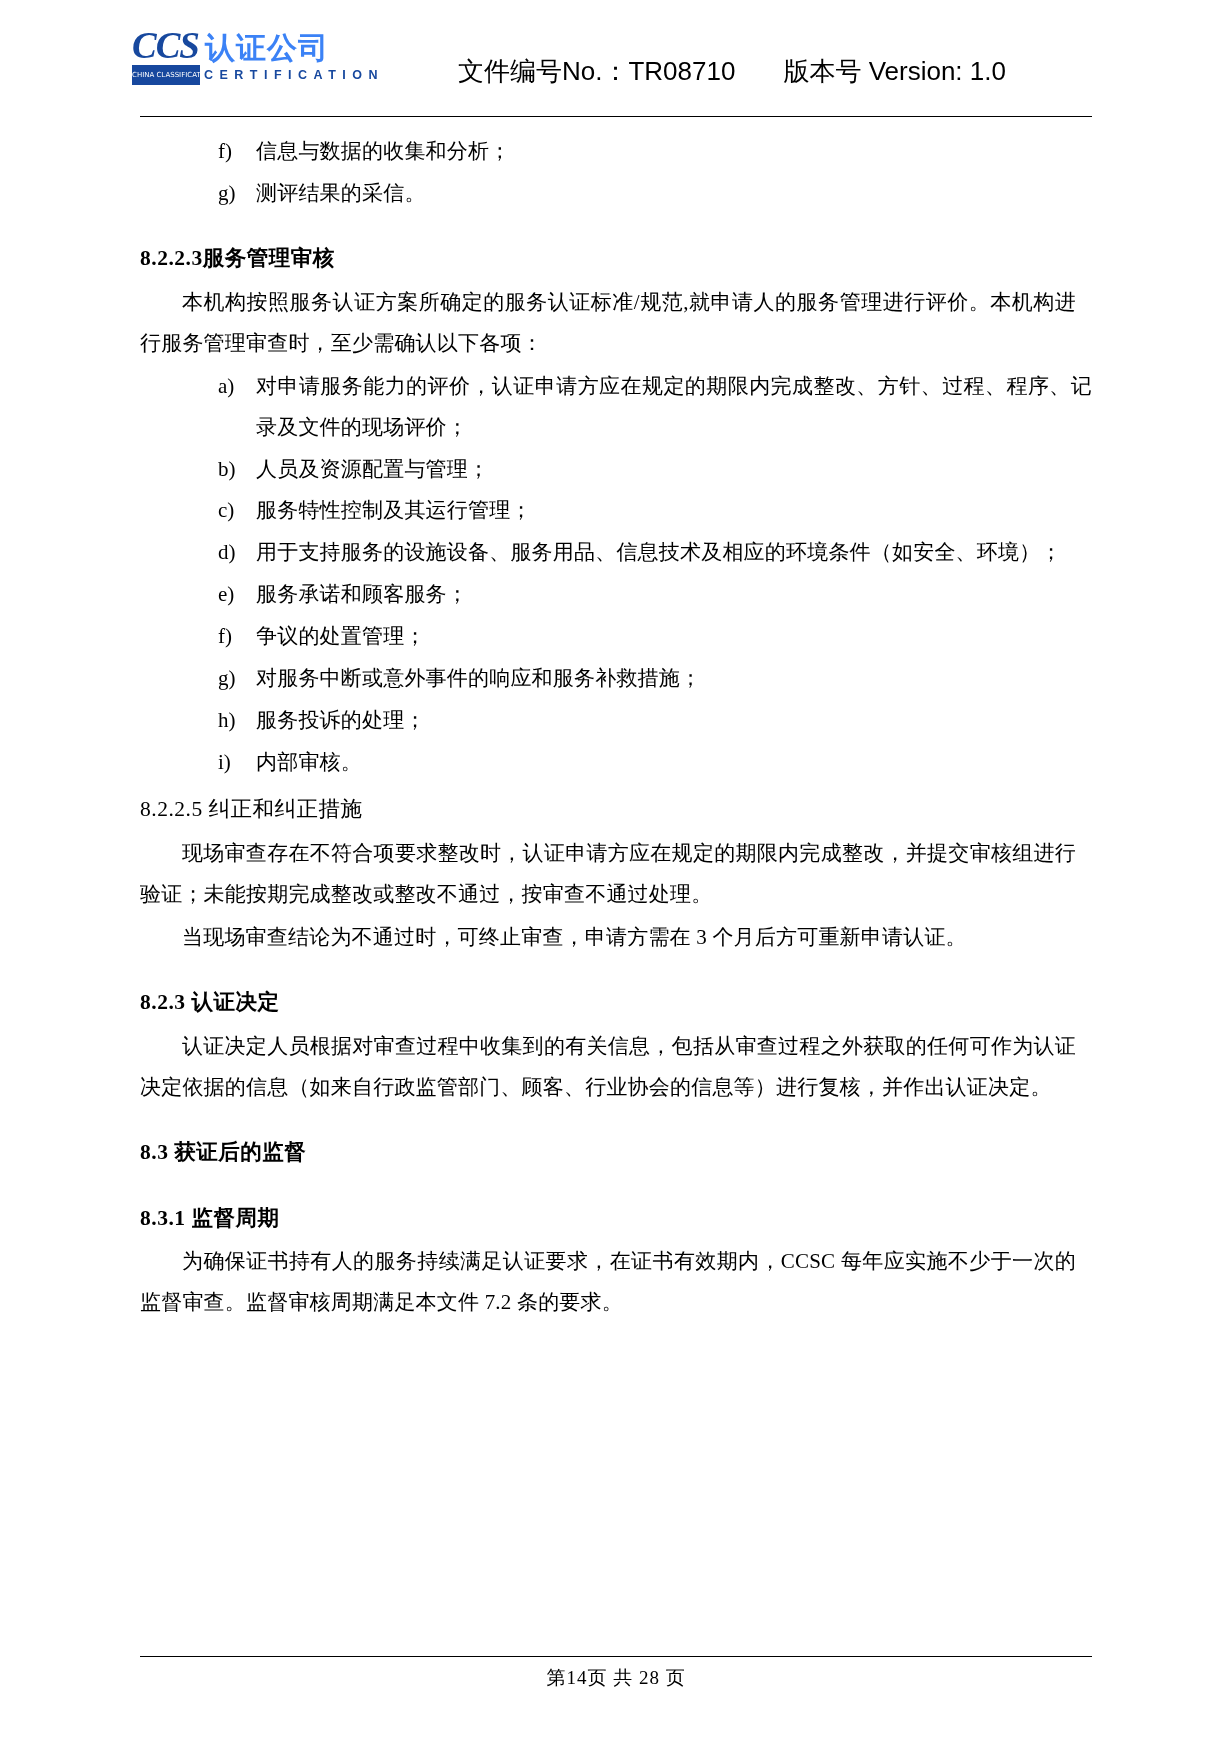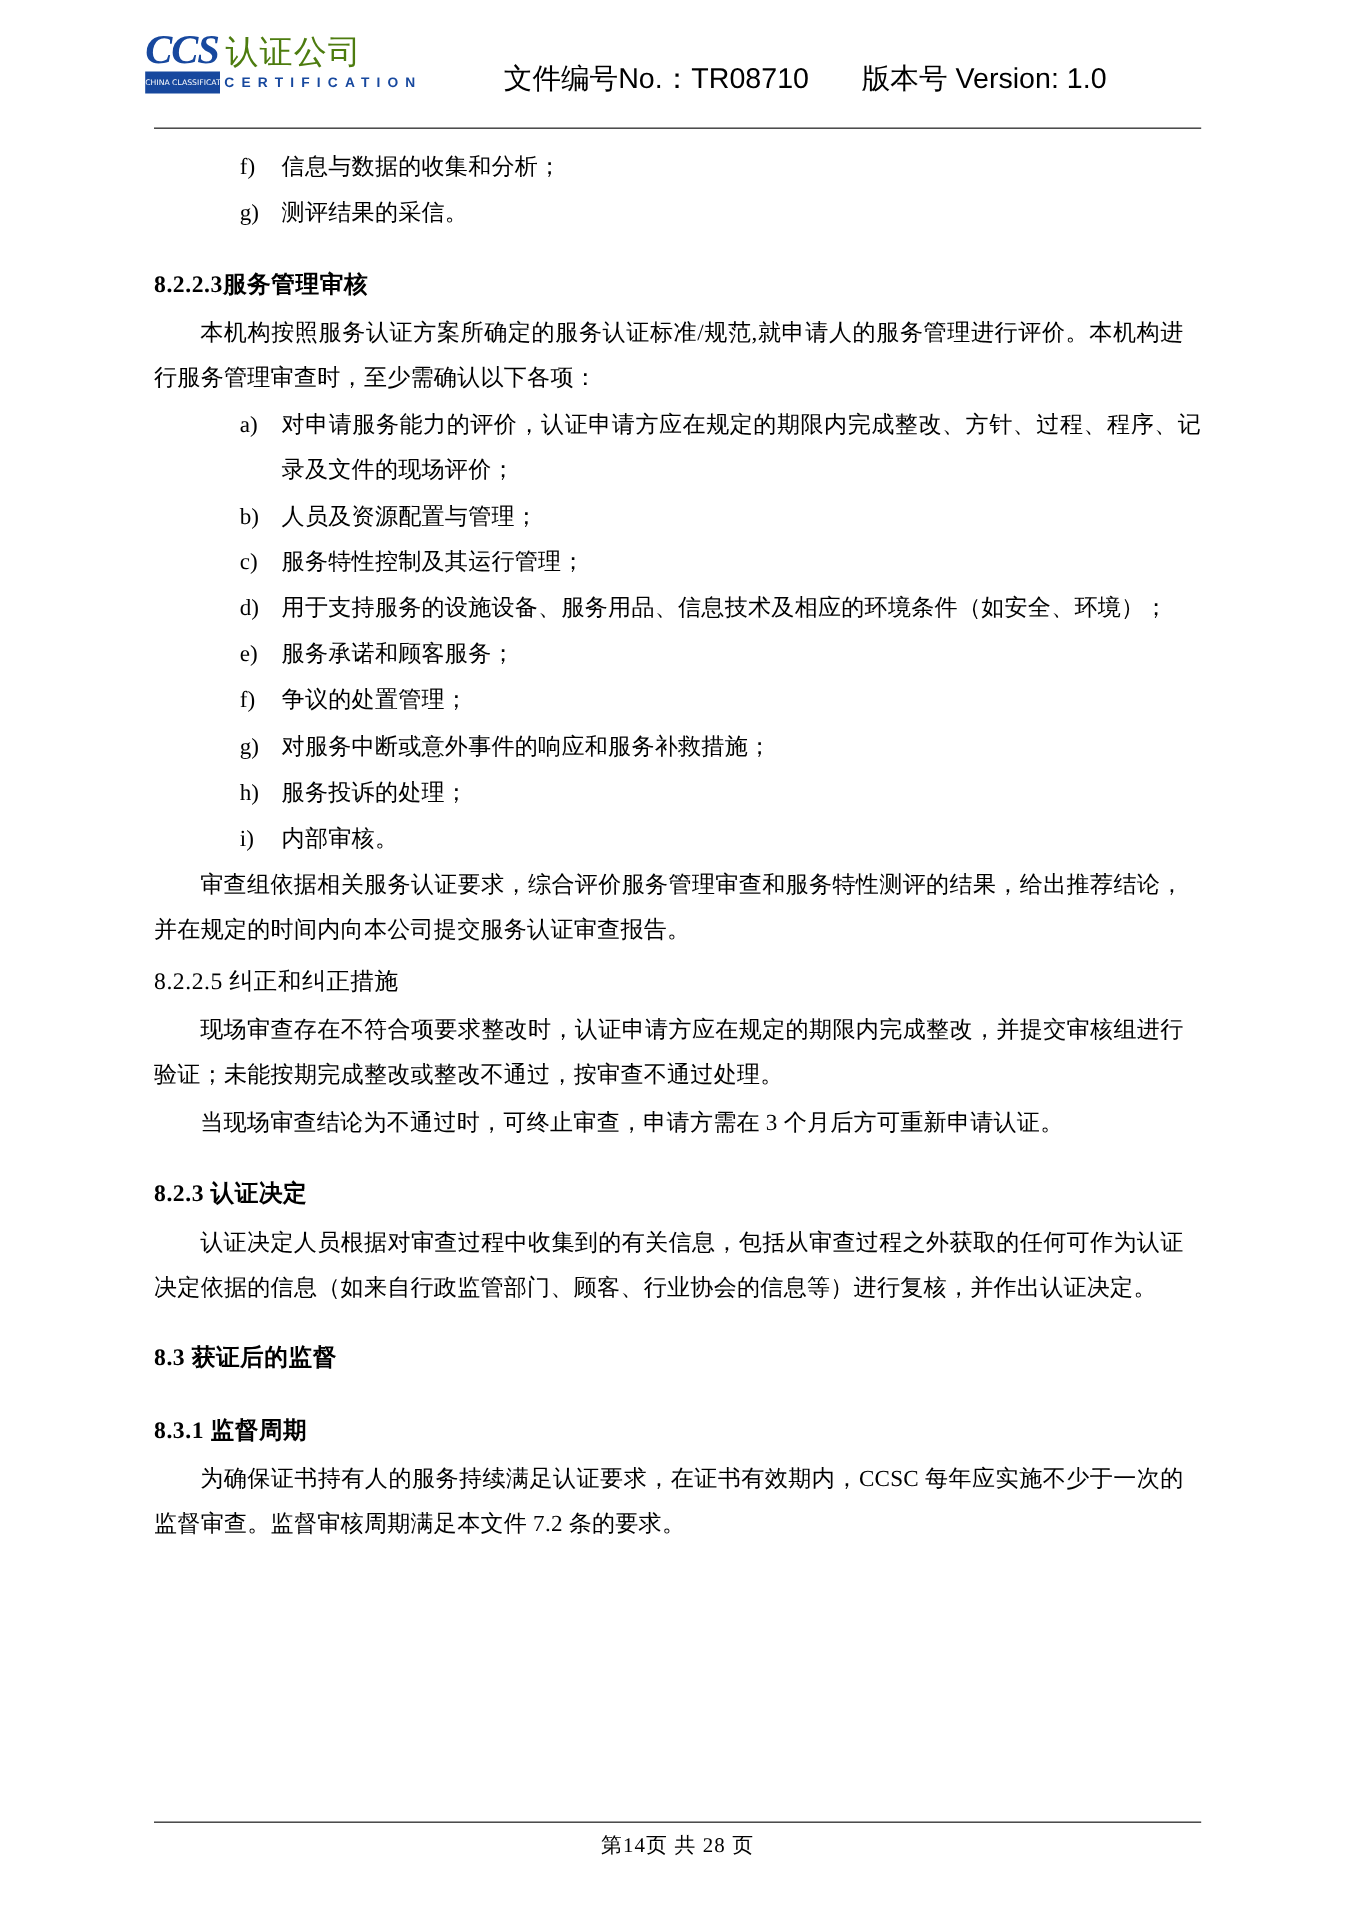--- a/index.html
+++ b/index.html
@@ -47,22 +47,22 @@
     font-weight: bold;
     font-style: italic;
     font-size: 37px;
     line-height: 0.95;
     color: #17489e;
     letter-spacing: -1px;
   }
   .logo-cn {
     font-family: "DejaVu Sans", sans-serif;
     font-size: 30px;
-    font-weight: 400;
-    color: #4d7c0f;
+    font-weight: 700;
+    color: #3b82f6;
     line-height: 1;
     letter-spacing: 1px;
   }
   .logo-sub {
     display: flex;
     align-items: center;
     gap: 4px;
     margin-top: 2px;
   }
   .logo-badge {
@@ -242,21 +242,20 @@
       <li class="list-item deep">
         <span class="marker">h)</span>
         <span class="text">服务投诉的处理；</span>
       </li>
       <li class="list-item deep">
         <span class="marker">i)</span>
         <span class="text">内部审核。</span>
       </li>
     </ul>
 
-    <p class="para">审查组依据相关服务认证要求，综合评价服务管理审查和服务特性测评的结果，给出推荐结论，并在规定的时间内向本公司提交服务认证审查报告。</p>
 
     <div class="heading-plain">8.2.2.5 纠正和纠正措施</div>
     <p class="para">现场审查存在不符合项要求整改时，认证申请方应在规定的期限内完成整改，并提交审核组进行验证；未能按期完成整改或整改不通过，按审查不通过处理。</p>
     <p class="para">当现场审查结论为不通过时，可终止审查，申请方需在 3 个月后方可重新申请认证。</p>
 
     <div class="heading-bold">8.2.3 认证决定</div>
     <p class="para">认证决定人员根据对审查过程中收集到的有关信息，包括从审查过程之外获取的任何可作为认证决定依据的信息（如来自行政监管部门、顾客、行业协会的信息等）进行复核，并作出认证决定。</p>
 
     <div class="heading-bold">8.3 获证后的监督</div>
     <div class="heading-bold">8.3.1 监督周期</div>

